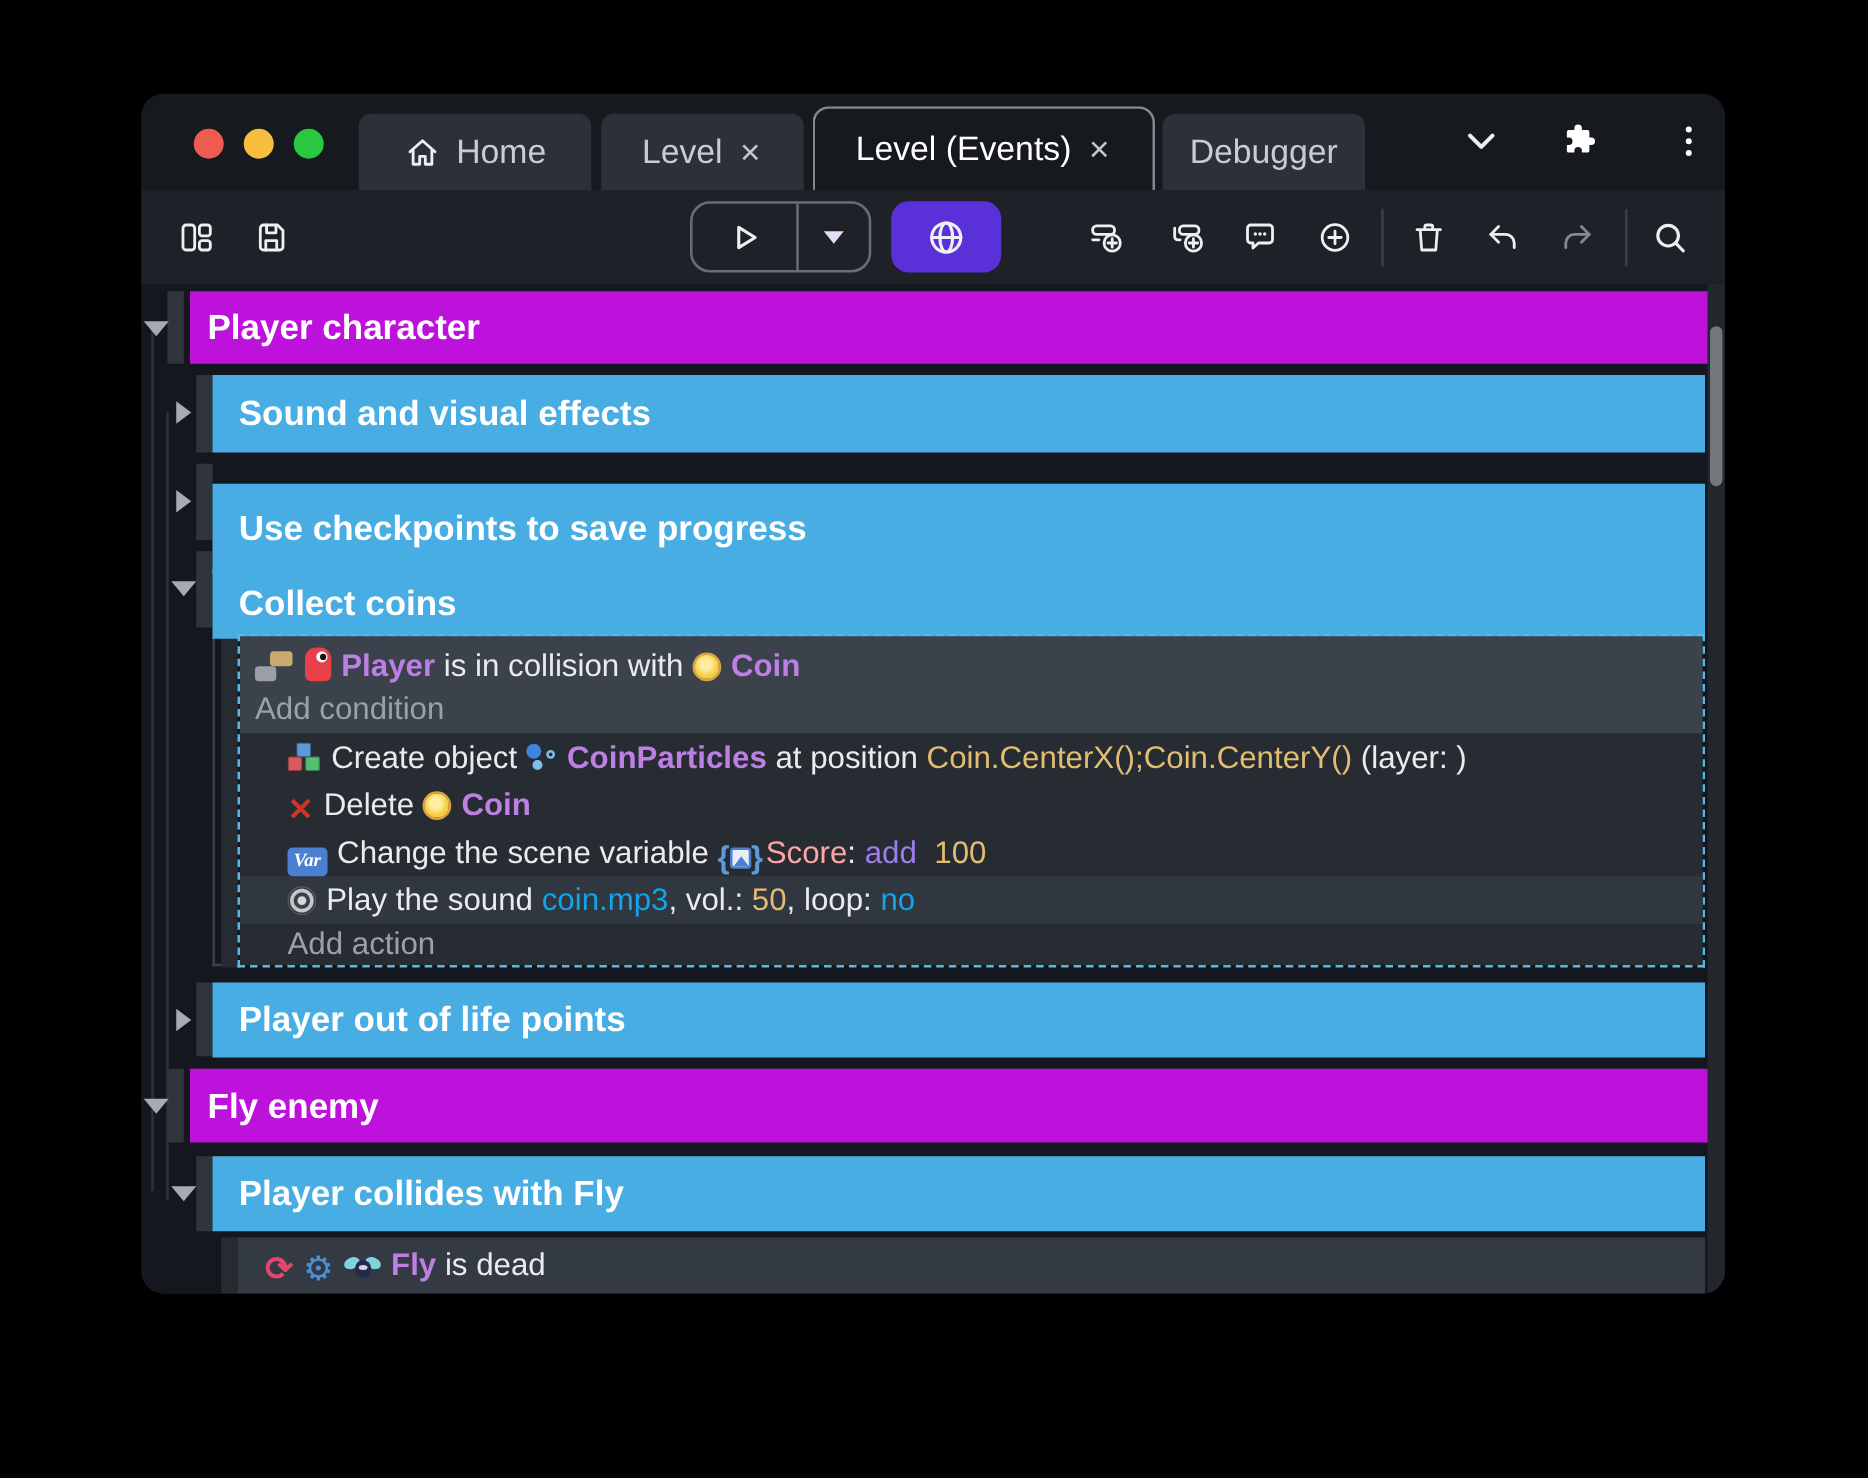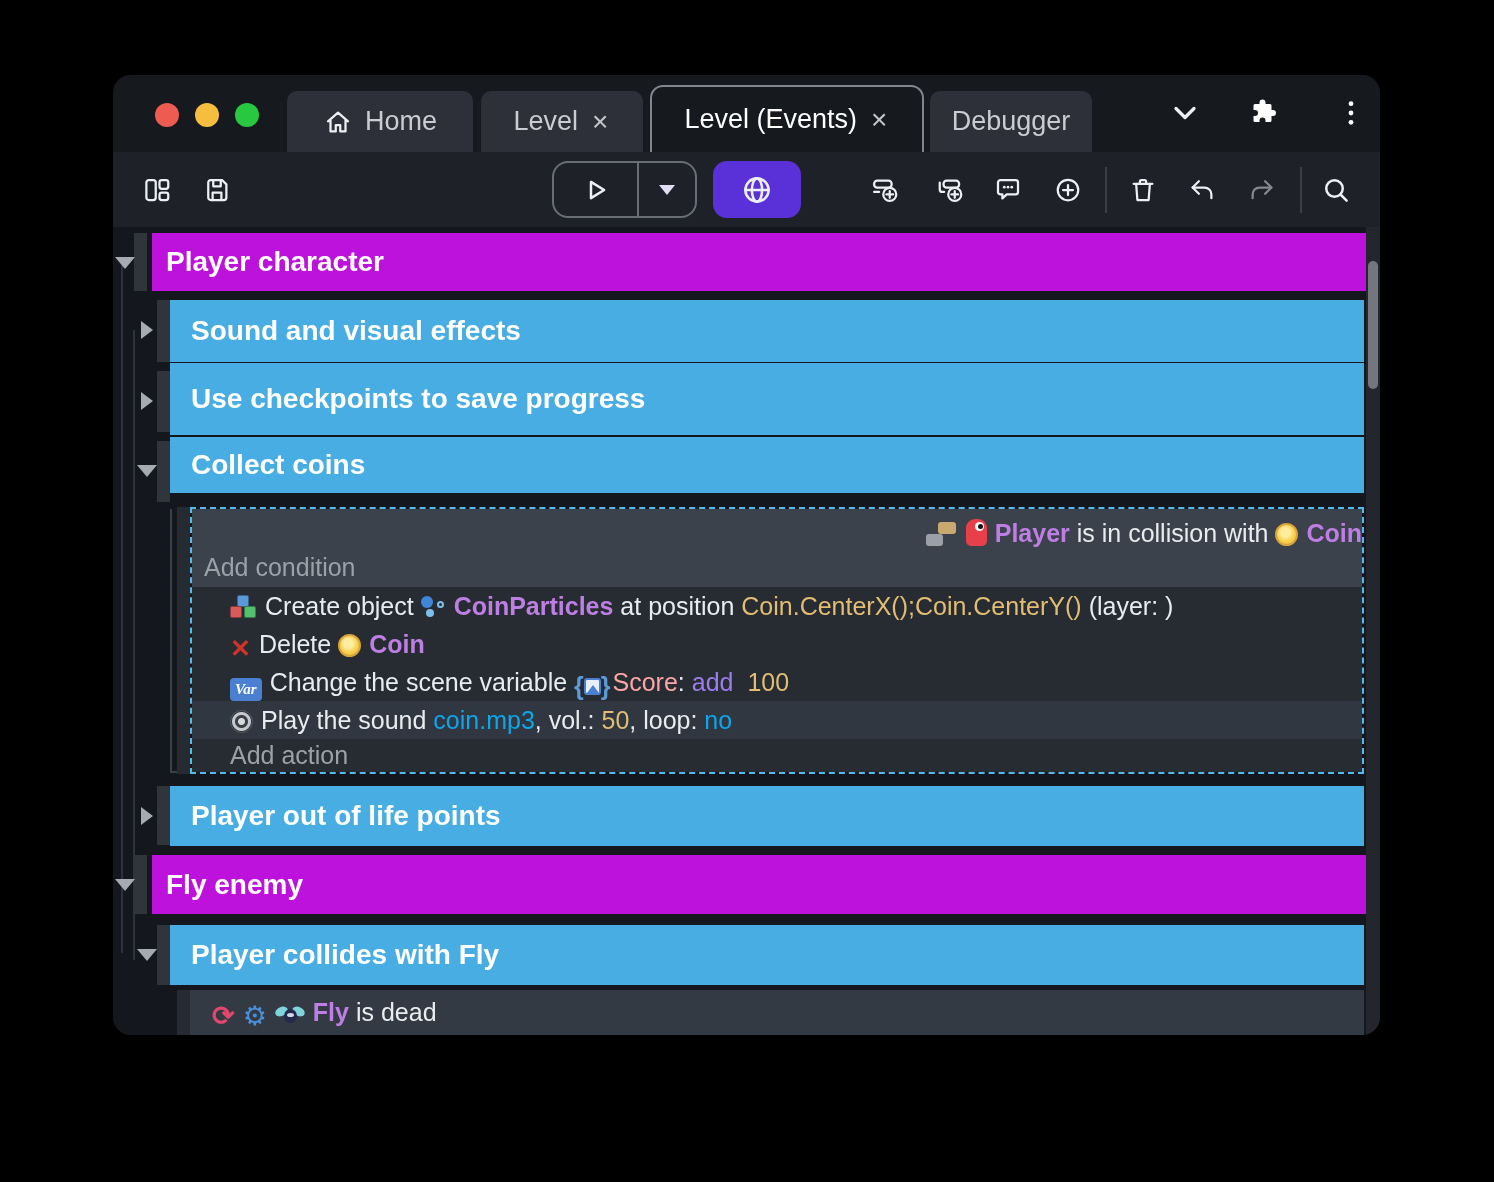--- a/index.html
+++ b/index.html
@@ -44,21 +44,21 @@
   .grp { position:absolute; display:flex; align-items:center; padding-left:14px;
          color:#fff; font-size:28px; font-weight:600; }
   .g0 { left:39px; width:1343px; background:#bd12dc; }
   .g1 { left:57px; width:1194px; background:#48ade2;padding-left:21px; }
 
   .event-block { position:absolute; left:77px; top:280px; width:1174px; height:267px;
                  border:2px dashed #55b9ec; }
   .cond-zone { height:78px; background:#3b424c; }
   .act-zone  { height:185px; background:#272c33; }
   .line { white-space:pre; font-size:25px; color:#e9ecef; }
-  .cline1 { padding:6px 0 0 12px; line-height:36px;text-align:right; }
+  .cline1 { padding:6px 0 0 12px; line-height:36px; }
   .addlink { color:#9aa1a9; font-size:25px; line-height:32px; padding-left:12px; }
   .arow { line-height:38px; height:38px; padding-left:38px; }
   .arow.hl { background:#303741; }
   .addaction { padding-left:38px; line-height:32px; }
 
   .t-obj  { color:#bd7fe3; font-weight:700; }
   .t-expr { color:#e2bd72; }
   .t-var  { color:#fca5a5; }
   .t-op   { color:#9d7cec; }
   .t-num  { color:#e2bd72; }
@@ -261,24 +261,24 @@
       <div class="tri right" style="left:28px;top:580px"></div>
       <div class="tri down" style="left:2px;top:652px"></div>
       <div class="tri down" style="left:24px;top:722px"></div>
 
       <div class="grp g0" style="top:6px;height:58px">
         <span>Player character</span>
       </div>
       <div class="grp g1" style="top:73px;height:62px">
         <span>Sound and visual effects</span>
       </div>
-      <div class="grp g1" style="top:136px;height:72px">
+      <div class="grp g1" style="top:160px;height:72px">
         <span>Use checkpoints to save progress</span>
       </div>
-      <div class="grp g1" style="top:210px;height:56px">
+      <div class="grp g1" style="top:228px;height:56px">
         <span>Collect coins</span>
       </div>
 
       <div class="event-block">
         <div class="cond-zone">
           <div class="line cline1"><span class="iic ic-collision"><i class="b1"></i><i class="b2"></i></span><span class="iic ic-player"><i></i></span><span class="t-obj">Player</span><span> is in collision with </span><span class="iic ic-coin"></span><span class="t-obj">Coin</span></div>
           <div class="addlink">Add condition</div>
         </div>
         <div class="act-zone">
           <div class="line arow"><span class="iic ic-cubes"><i class="c1"></i><i class="c2"></i><i class="c3"></i></span><span>Create object </span><span class="iic ic-particles"><i class="p1"></i><i class="p2"></i><i class="p3"></i></span><span class="t-obj">CoinParticles</span><span> at position </span><span class="t-expr">Coin.CenterX();Coin.CenterY()</span><span> (layer: )</span></div>

